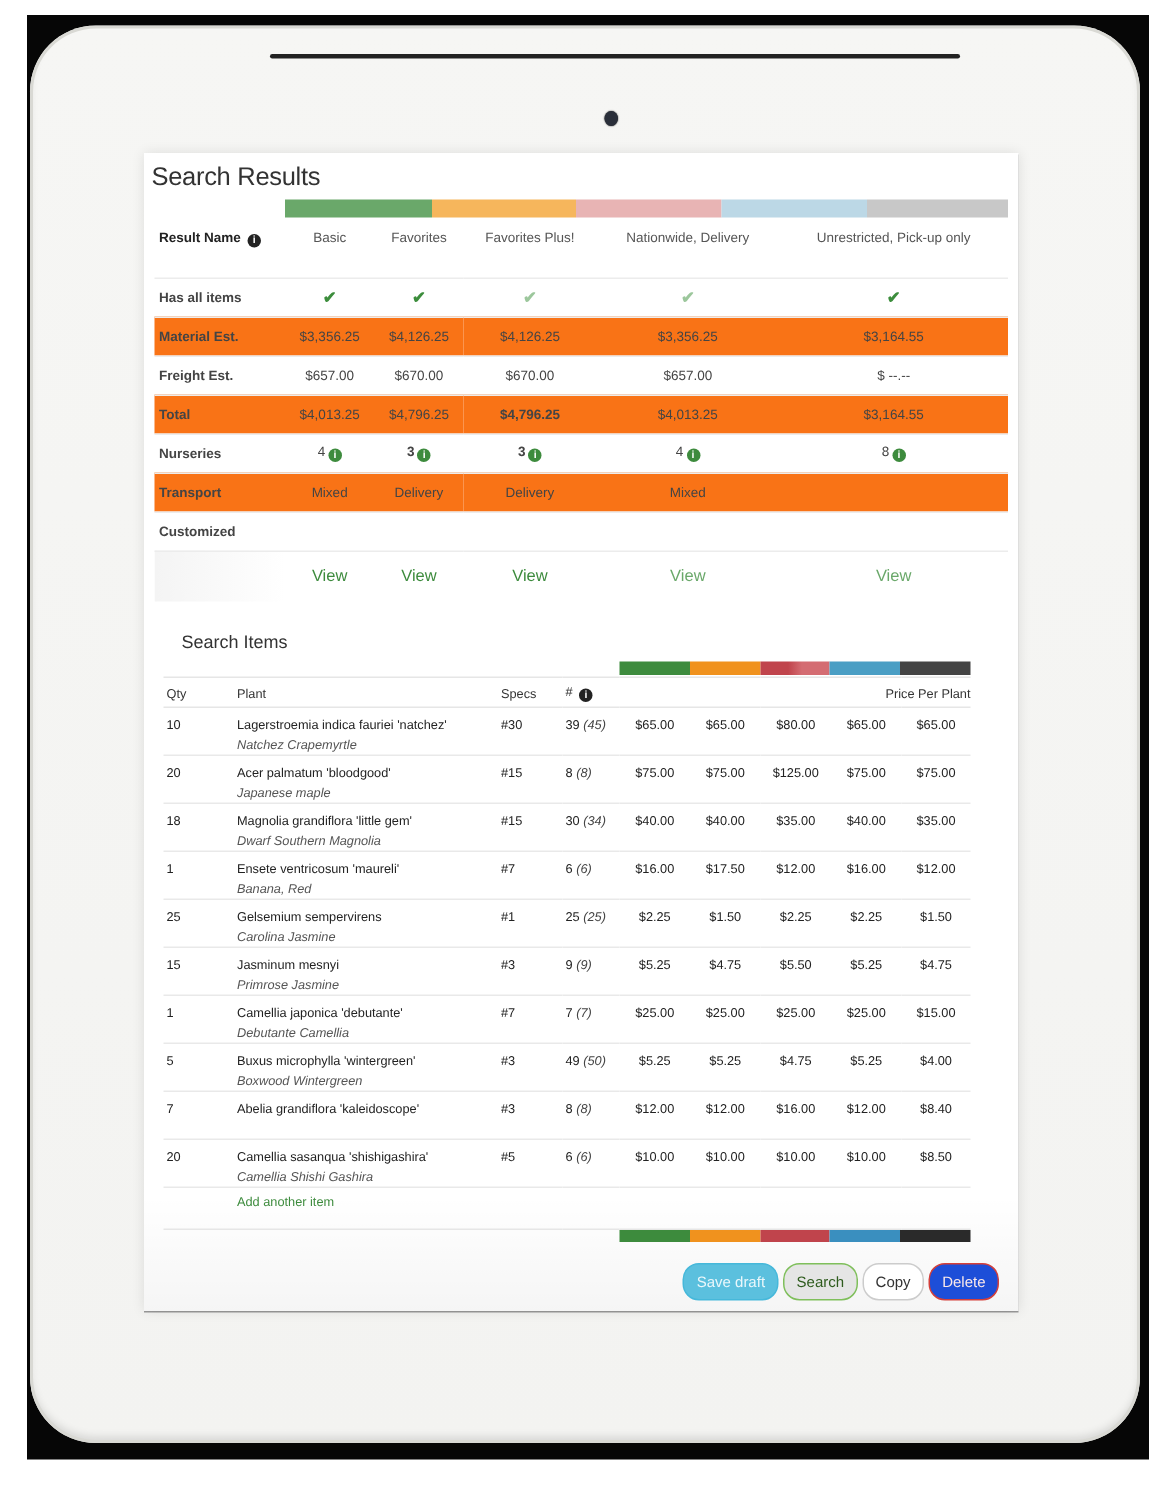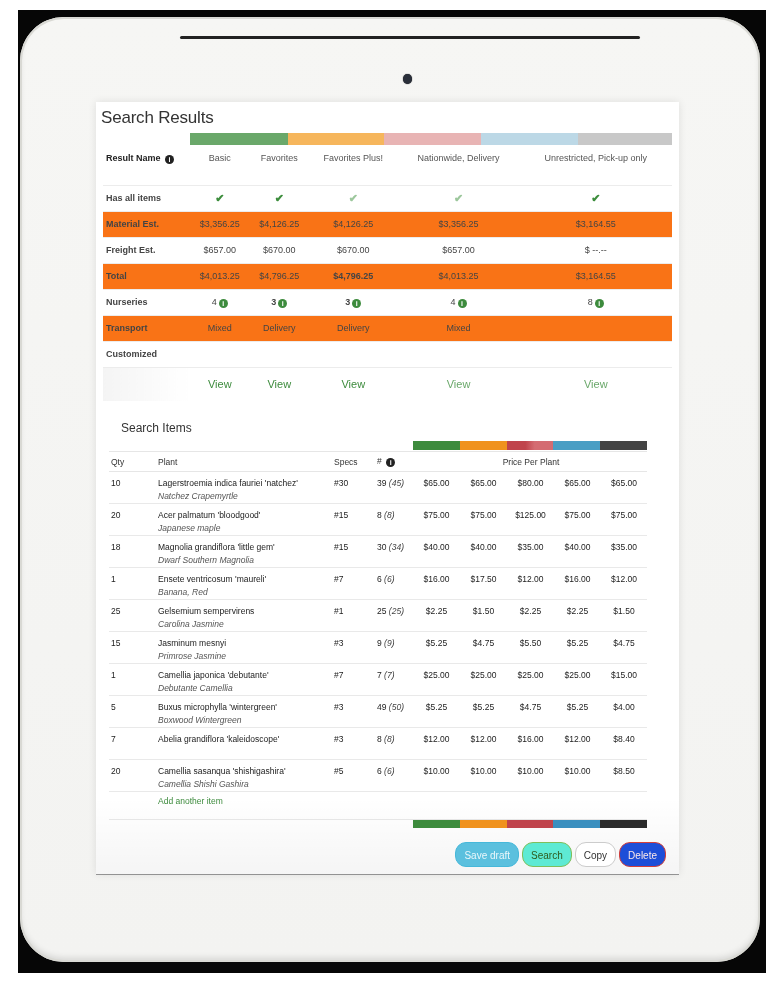--- a/index.html
+++ b/index.html
@@ -55,32 +55,32 @@
   .view-link.faded { color: #6aa86a; }
 
   .items-title { position: absolute; left: 25px; top: 319px; font-size: 12px; color: #333; }
   .colorbar-items { position: absolute; top: 339px; left: 317px; width: 234px; height: 9px; display: flex; }
   .colorbar-items div { height: 100%; flex: 1; }
   .colorbar-bottom { position: absolute; top: 718px; left: 317px; width: 234px; height: 8px; display: flex; }
   .colorbar-bottom div { height: 100%; flex: 1; }
 
   .items-table { position: absolute; left: 13px; top: 349px; width: 538px; border-collapse: collapse; font-size: 8.5px; color: #222; }
   .items-table th { font-weight: normal; text-align: left; height: 20px; border-top: 1px solid #e6e6e6; border-bottom: 1px solid #e6e6e6; color: #333; padding-left: 2px; }
-  .items-table th.ppp { text-align: center; }
+  .items-table th.ppp { text-align: right; }
   .items-table td { height: 32px; vertical-align: top; padding-top: 6px; border-bottom: 1px solid #e9e9e9; padding-left: 2px; }
   .items-table td.price { text-align: center; padding-left: 0; }
   .items-table .common { display: block; font-style: italic; color: #555; margin-top: 3px; }
   .items-table .qty-in { font-style: italic; color: #444; }
   .items-table tr.add td { border-bottom: 1px solid #e6e6e6; height: 28px; padding-top: 4px; }
   .add-link { color: #3d8b3d; cursor: pointer; }
 
   .btn-row { position: absolute; top: 740px; right: 13px; display: flex; gap: 3px; }
   .btn { height: 25px; padding: 0 8px; font-size: 10px; border-radius: 11px; line-height: 25px; border: 1px solid transparent; cursor: pointer; font-family: "Liberation Sans", sans-serif; }
   .btn-info { background: #5bc0de; color: #eaf7fb; border-color: #46b8da; }
-  .btn-success { background: #5eead4; color: #2e5b1d; border-color: #7fbf5b; }
+  .btn-success { background: #e5e5e5; color: #2e5b1d; border-color: #7fbf5b; }
   .btn-default { background: #fff; color: #333; border-color: #ccc; }
   .btn-danger { background: #1d4ed8; color: #fbe9e9; border-color: #d43f3a; }
 </style>
 </head>
 <body>
 
 <div class="backdrop"></div>
 <div class="tablet">
   <div class="top-strip"></div>
   <div class="camera"></div>

